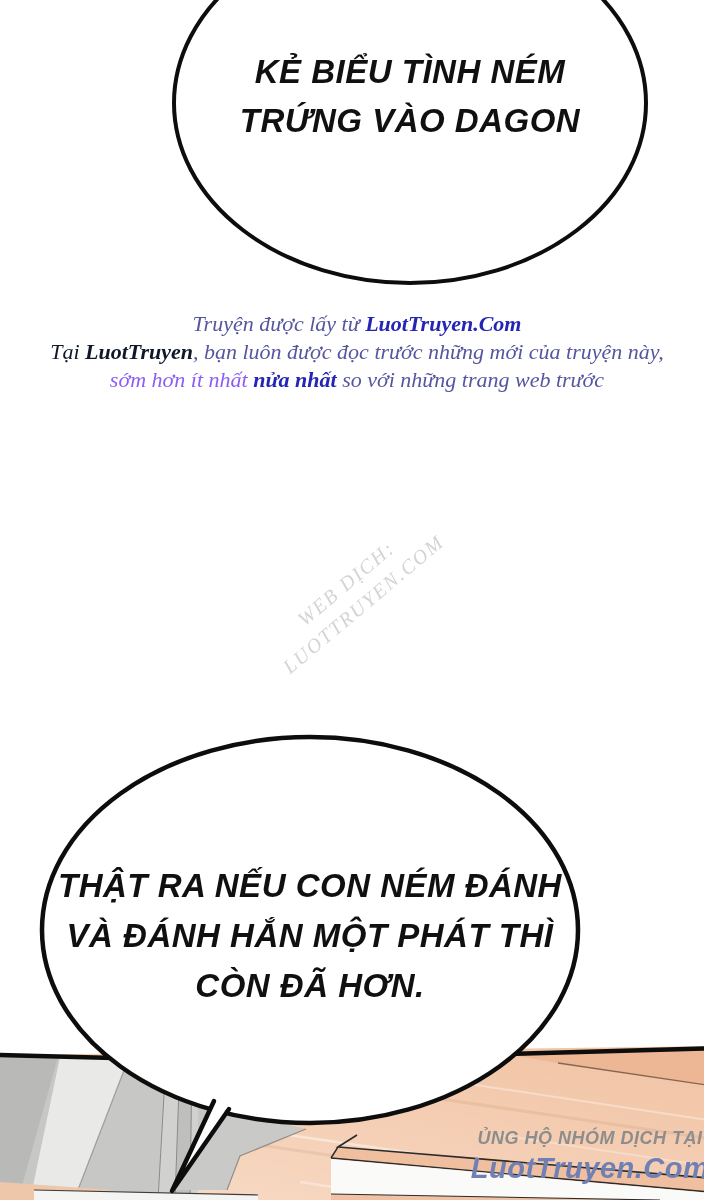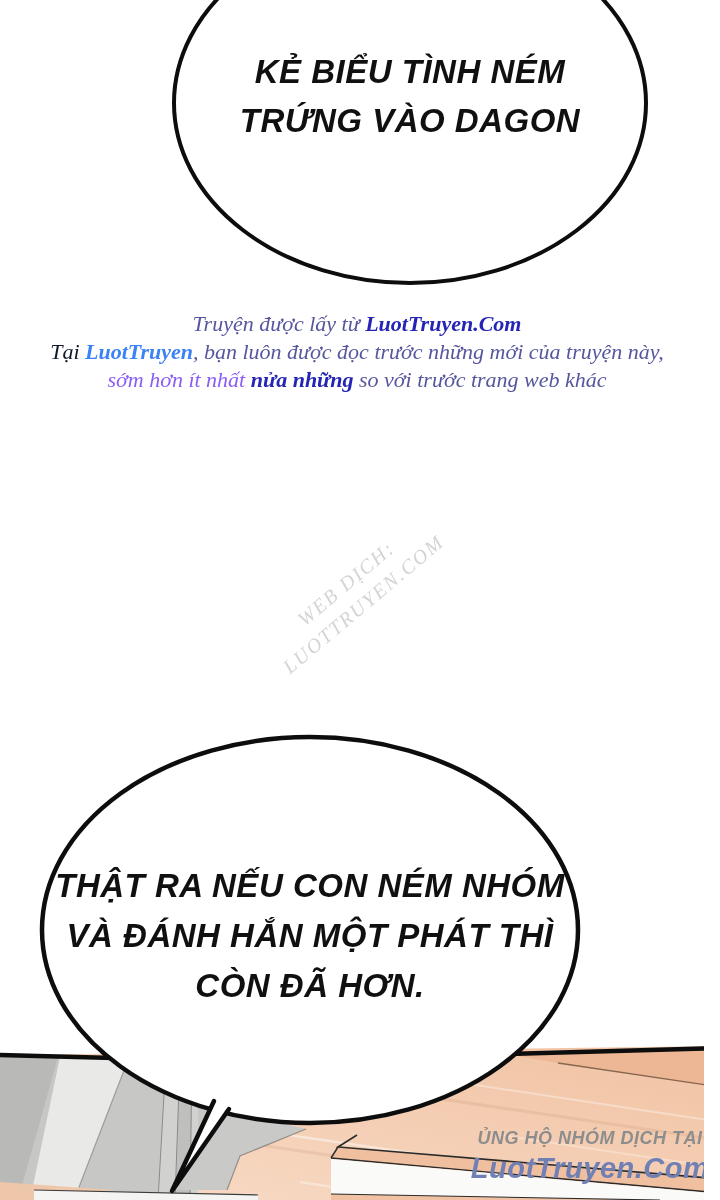--- a/index.html
+++ b/index.html
@@ -91,34 +91,34 @@
   <div class="bubble-text top-bubble-text">
     <span class="line">KẺ BIỂU TÌNH NÉM</span>
     <span class="line">TRỨNG VÀO DAGON</span>
   </div>
 
   <div class="credit">
     <div>
       <span style="color: rgb(86, 86, 158);">Truyện được lấy từ </span><span class="bold" style="color: rgb(37, 37, 181);">LuotTruyen.Com</span>
     </div>
     <div>
-      <span style="color: #0f172a;">Tại </span><span class="bold" style="color: #3b82f6;">LuotTruyen</span><span style="color: rgb(86, 86, 158);">, bạn luôn được đọc trước những mới của truyện này,</span>
+      <span style="color: #0f172a;">Tại </span><span class="bold" style="color: #0f172a;">LuotTruyen</span><span style="color: rgb(86, 86, 158);">, bạn luôn được đọc trước những mới của truyện này,</span>
     </div>
     <div>
-      <span style="color: #8b5cf6;">sớm hơn ít nhất </span><span class="bold" style="color: rgb(37, 37, 181);">nửa những</span><span style="color: rgb(86, 86, 158);"> so với trước trang web khác</span>
+      <span style="color: #8b5cf6;">sớm hơn ít nhất </span><span class="bold" style="color: rgb(37, 37, 181);">nửa nhất</span><span style="color: rgb(86, 86, 158);"> so với những trang web trước</span>
     </div>
   </div>
 
   <div class="watermark" style="color: rgb(212, 212, 210);">
     <div>WEB DỊCH:</div>
     <div>LUOTTRUYEN.COM</div>
   </div>
 
   <div class="bubble-text bottom-bubble-text">
-    <span class="line">THẬT RA NẾU CON NÉM NHÓM</span>
+    <span class="line">THẬT RA NẾU CON NÉM ĐÁNH</span>
     <span class="line">VÀ ĐÁNH HẮN MỘT PHÁT THÌ</span>
     <span class="line">CÒN ĐÃ HƠN.</span>
   </div>
 
   <div class="support">
     <div class="s1" style="color: rgb(141, 141, 141);">ỦNG HỘ NHÓM DỊCH TẠI</div>
     <div class="s2" style="color: rgb(112, 128, 180);">LuotTruyen.Com</div>
   </div>
 
 </div>

